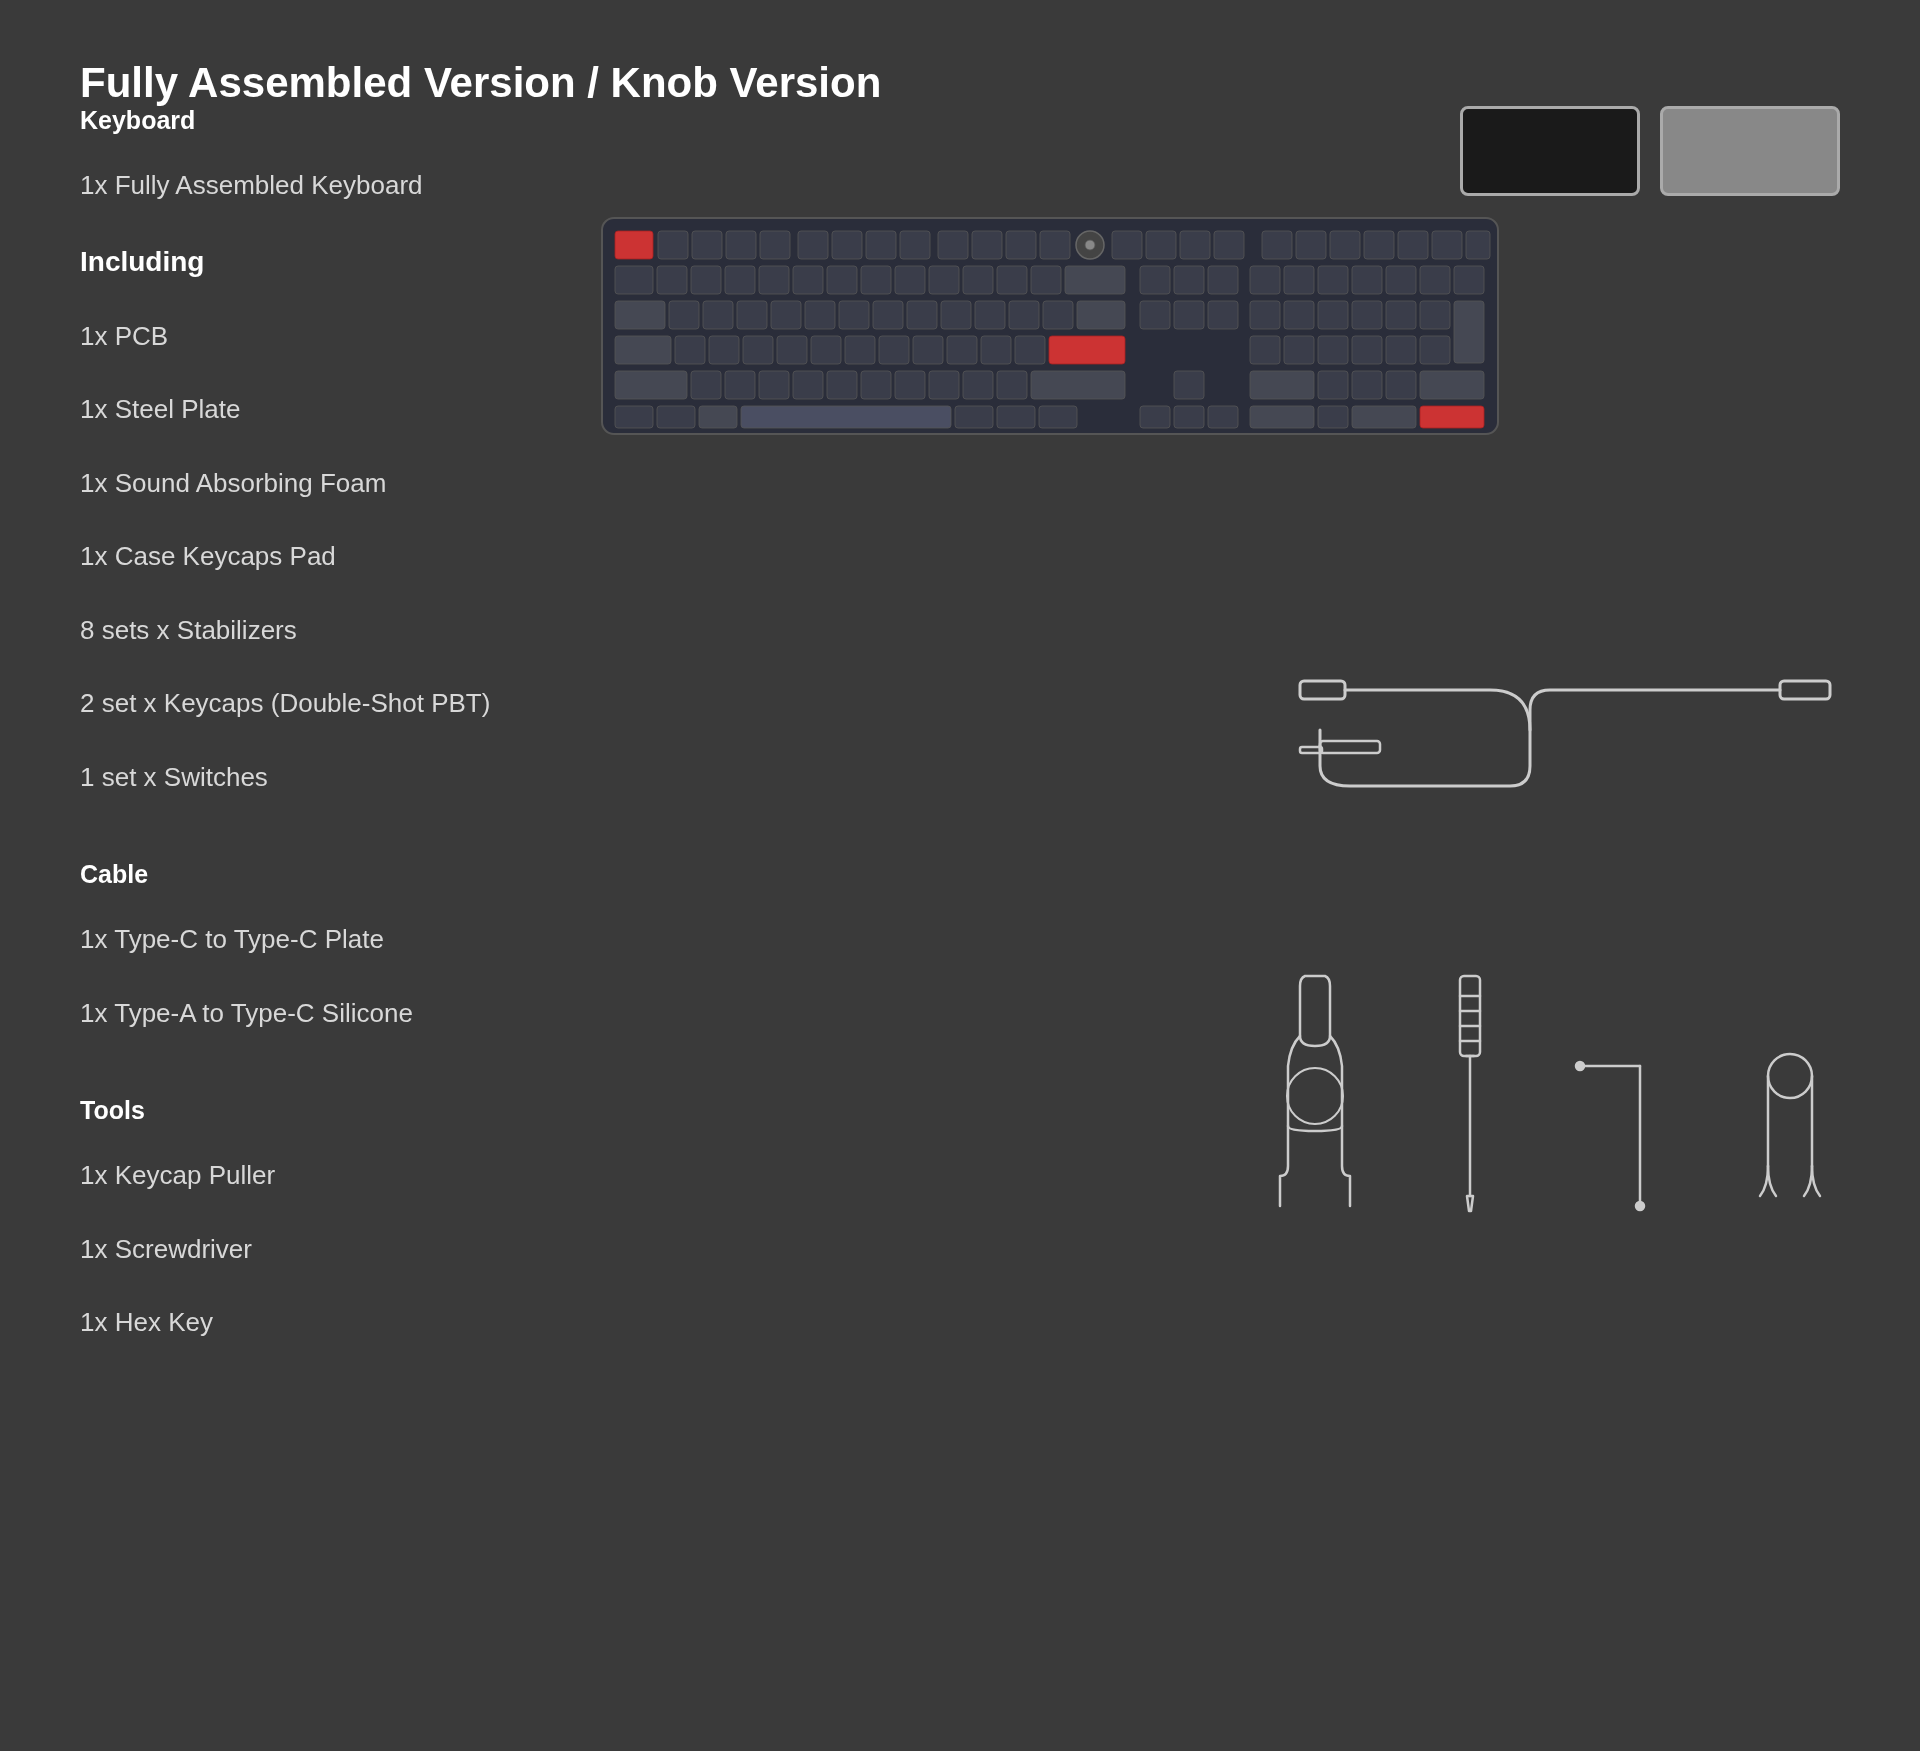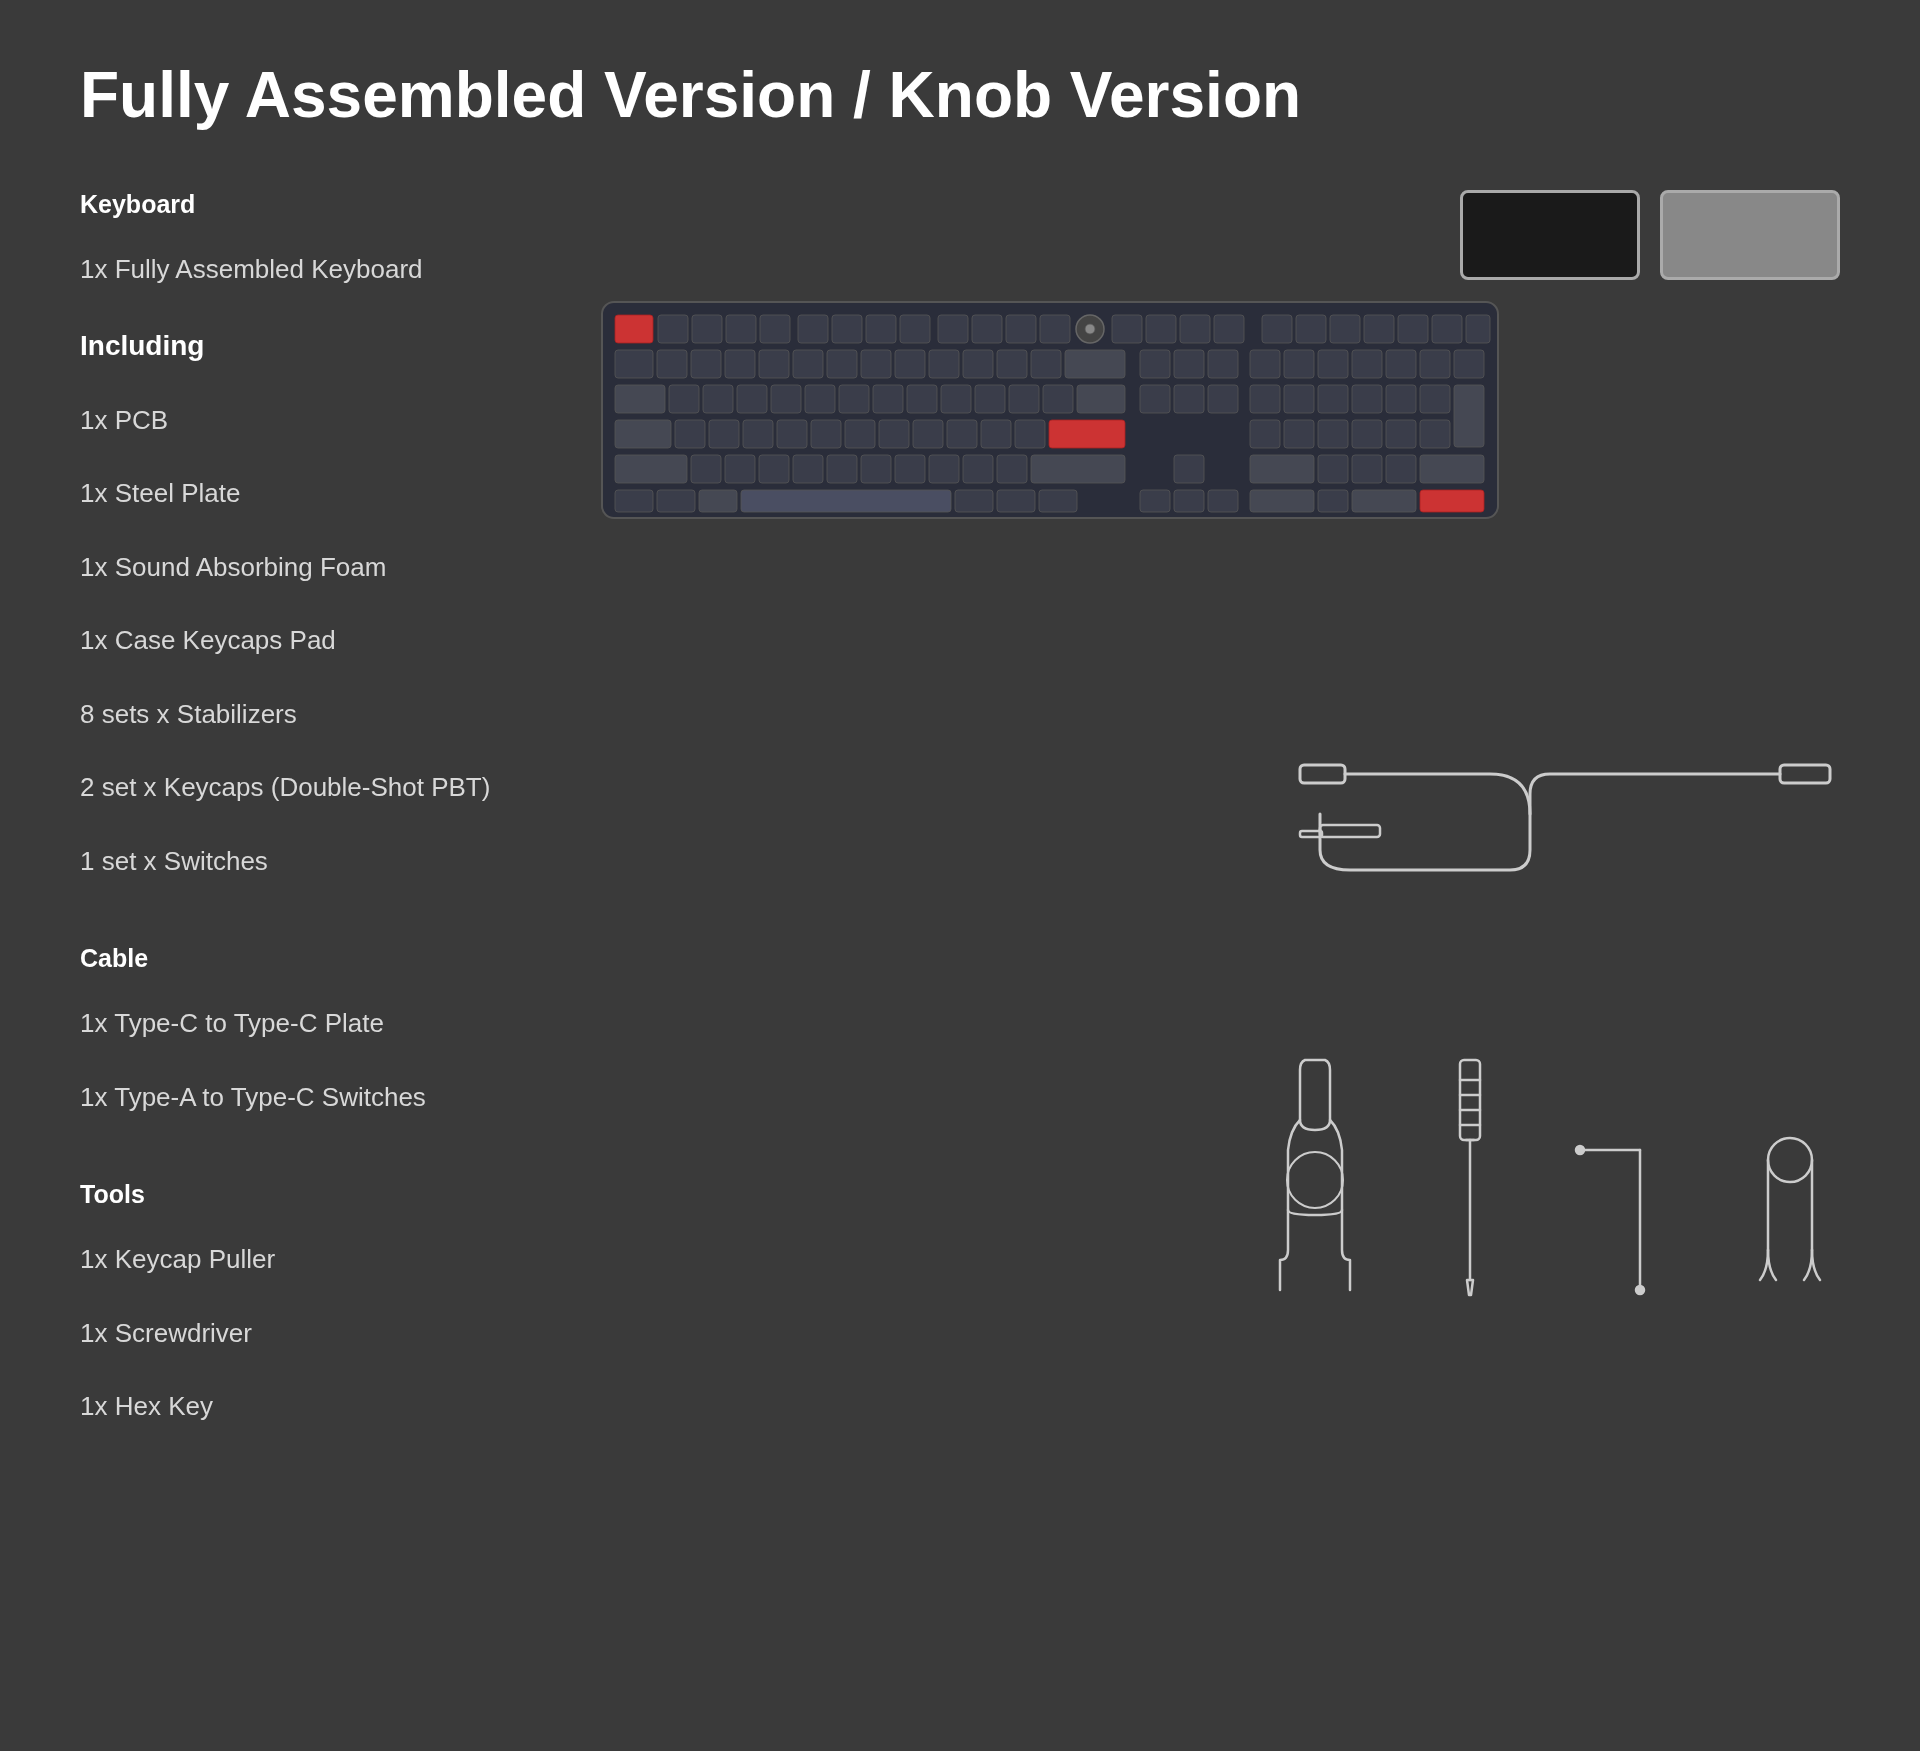--- a/index.html
+++ b/index.html
@@ -7,24 +7,23 @@
     body {
       background-color: #3a3a3a;
       font-family: -apple-system, BlinkMacSystemFont, 'Segoe UI', Helvetica, Arial, sans-serif;
       color: #e8e8e8;
       width: 1920px;
       min-height: 1751px;
       padding: 60px 80px 80px 80px;
     }
 
     .page-title {
-      font-size: 64px;
+      font-size: 42px;
       font-weight: 800;
       color: #ffffff;
-      margin-bottom: 60px;
       line-height: 1.1;
     }
 
     .content-layout {
       display: flex;
       width: 100%;
     }
 
     .left-column {
       flex: 0 0 520px;
@@ -113,21 +112,21 @@
         <div class="section-item">1x Sound Absorbing Foam</div>
         <div class="section-item">1x Case Keycaps Pad</div>
         <div class="section-item">8 sets x Stabilizers</div>
         <div class="section-item">2 set x Keycaps (Double-Shot PBT)</div>
         <div class="section-item">1 set x Switches</div>
       </div>
 
       <div class="section">
         <div class="section-title">Cable</div>
         <div class="section-item">1x Type-C to Type-C Plate</div>
-        <div class="section-item">1x Type-A to Type-C Switches</div>
+        <div class="section-item">1x Type-A to Type-C Silicone</div>
       </div>
 
       <div class="section">
         <div class="section-title">Tools</div>
         <div class="section-item">1x Keycap Puller</div>
         <div class="section-item">1x Screwdriver</div>
         <div class="section-item">1x Hex Key</div>
       </div>
 
     </div>

